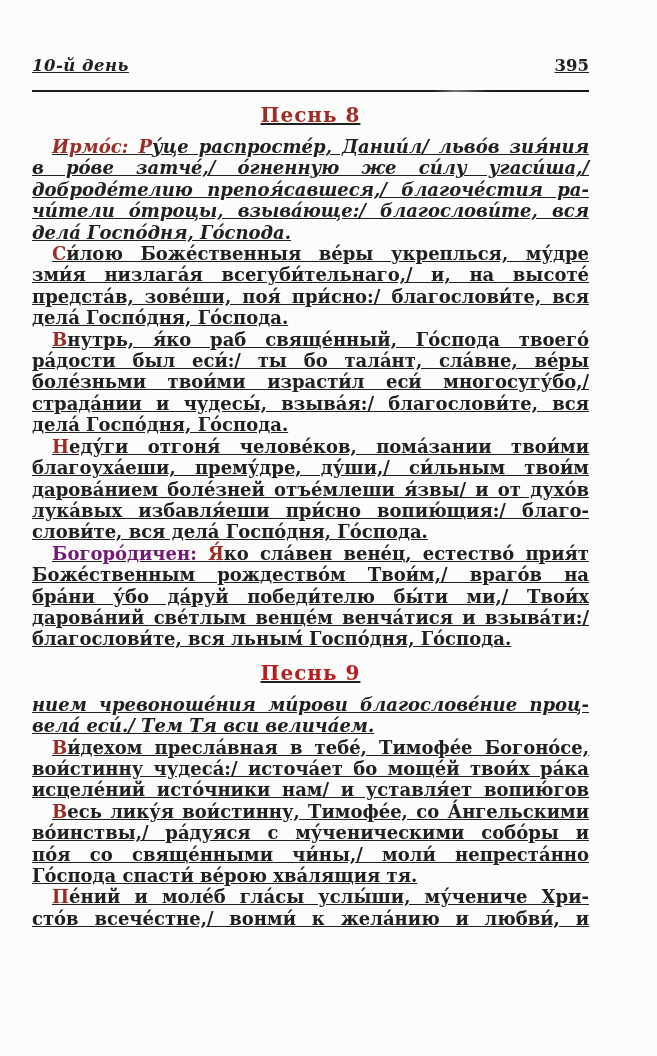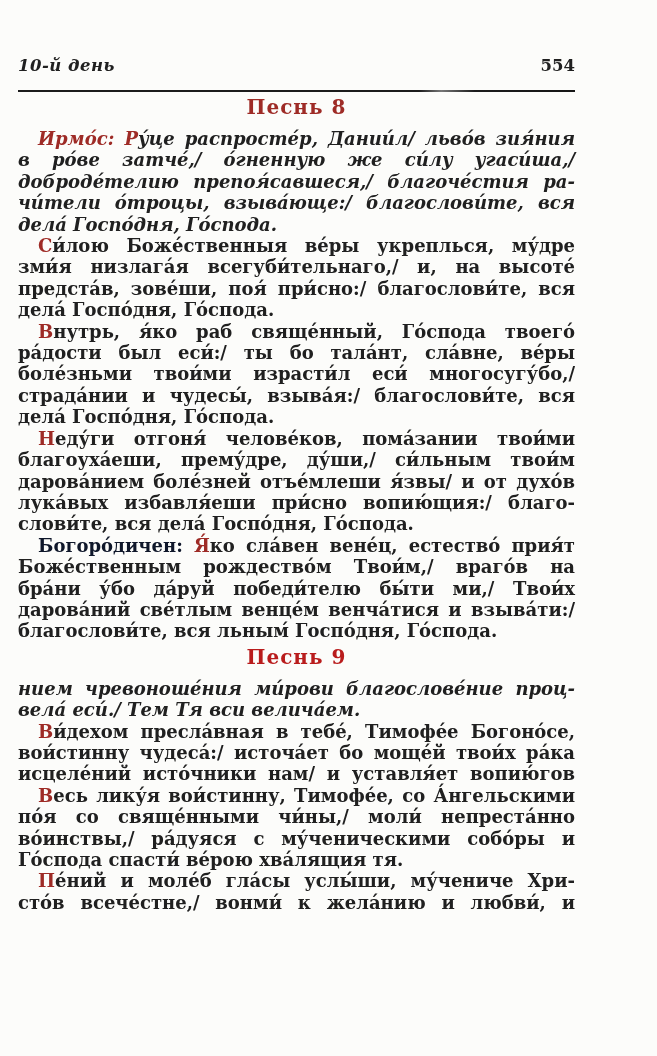--- a/index.html
+++ b/index.html
@@ -5,49 +5,49 @@
   html,body{margin:0;padding:0;background:#dedede;}
   .page{
     position:relative;
     width:657px;height:1056px;
     background:#fcfcfa;
     overflow:hidden;
     font-family:"DejaVu Serif", serif;
     color:#202020;
   }
   .content{
-    position:absolute;left:18px;top:56px;width:557px;
+    position:absolute;left:32px;top:56px;width:557px;text-decoration:underline;
   }
   .running-head{
     display:flex;justify-content:space-between;align-items:baseline;
     font-size:16.5px;line-height:20px;font-weight:bold;
   }
   .day{font-style:italic;letter-spacing:0.5px;}
   .rule{height:2px;margin-top:14px;background:linear-gradient(90deg,#1c1c1c 0%,#1c1c1c 72%,#777 76%,#1c1c1c 82%,#151515 100%);}
   .canticle-heading{
     text-align:center;font-weight:bold;font-size:20px;line-height:24px;
-    margin:3px 0 9px;letter-spacing:1px;
+    margin:11px 0 9px;letter-spacing:1px;
   }
   .para{
     font-size:18px;line-height:21.4px;font-weight:bold;
     text-align:justify;
   }
   .para.italic{font-style:italic;}
   .line{text-align-last:justify;}
   .line.final{text-align-last:left;}
   .indent{display:inline-block;width:20px;}
 </style>
 </head>
 <body>
 
 <div class="page">
   <div class="content">
     <div class="running-head">
       <span class="day">10-й день</span>
-      <span class="pagenum">554</span>
+      <span class="pagenum">395</span>
     </div>
     <div class="rule"></div>
     <div id="sections">
         <div class="canticle-heading" style="color: rgb(158, 43, 38);">Песнь 8</div>
         <div class="para italic">
           <div class="line"><span class="indent"></span><span class="lead" style="color: rgb(158, 43, 38);">Ирмо́с: </span><span class="initial" style="color: rgb(158, 43, 38);">Р</span>у́це распросте́р, Дании́л/ льво́в зия́ния</div>
           <div class="line">в ро́ве затче́,/ о́гненную же си́лу угаси́ша,/</div>
           <div class="line">доброде́телию препоя́савшеся,/ благоче́стия ра-</div>
           <div class="line">чи́тели о́троцы, взыва́юще:/ благослови́те, вся</div>
           <div class="line final">дела́ Госпо́дня, Го́спода.</div>
@@ -66,40 +66,40 @@
           <div class="line final">дела́ Госпо́дня, Го́спода.</div>
         </div>
         <div class="para">
           <div class="line"><span class="indent"></span><span class="initial" style="color: rgb(158, 43, 38);">Н</span>еду́ги отгоня́ челове́ков, пома́зании твои́ми</div>
           <div class="line">благоуха́еши, прему́дре, ду́ши,/ си́льным твои́м</div>
           <div class="line">дарова́нием боле́зней отъе́млеши я́звы/ и от духо́в</div>
           <div class="line">лука́вых избавля́еши при́сно вопию́щия:/ благо-</div>
           <div class="line final">слови́те, вся дела́ Госпо́дня, Го́спода.</div>
         </div>
         <div class="para">
-          <div class="line"><span class="indent"></span><span class="lead" style="color: #0f172a;">Богоро́дичен: </span><span class="initial" style="color: rgb(158, 43, 38);">Я́</span>ко сла́вен вене́ц, естество́ прия́т</div>
+          <div class="line"><span class="indent"></span><span class="lead" style="color: #701a75;">Богоро́дичен: </span><span class="initial" style="color: rgb(158, 43, 38);">Я́</span>ко сла́вен вене́ц, естество́ прия́т</div>
           <div class="line">Боже́ственным рождество́м Твои́м,/ враго́в на</div>
           <div class="line">бра́ни у́бо да́руй победи́телю бы́ти ми,/ Твои́х</div>
           <div class="line">дарова́ний све́тлым венце́м венча́тися и взыва́ти:/</div>
           <div class="line final">благослови́те, вся льным́ Госпо́дня, Го́спода.</div>
         </div>
         <div class="canticle-heading" style="color: #b91c1c;">Песнь 9</div>
         <div class="para italic">
           <div class="line">нием чревоноше́ния ми́рови благослове́ние проц-</div>
           <div class="line final">вела́ еси́./ Тем Тя вси велича́ем.</div>
         </div>
         <div class="para">
           <div class="line"><span class="indent"></span><span class="initial" style="color: rgb(158, 43, 38);">В</span>и́дехом пресла́вная в тебе́, Тимофе́е Богоно́се,</div>
           <div class="line">вои́стинну чудеса́:/ источа́ет бо моще́й твои́х ра́ка</div>
           <div class="line">исцеле́ний исто́чники нам/ и уставля́ет вопию́гов</div>
         </div>
         <div class="para">
           <div class="line"><span class="indent"></span><span class="initial" style="color: rgb(158, 43, 38);">В</span>есь лику́я вои́стинну, Тимофе́е, со А́нгельскими</div>
+          <div class="line">во́инствы,/ ра́дуяся с му́ченическими собо́ры и</div>
           <div class="line">по́я со свяще́нными чи́ны,/ моли́ непреста́нно</div>
-          <div class="line">во́инствы,/ ра́дуяся с му́ченическими собо́ры и</div>
           <div class="line final">Го́спода спасти́ ве́рою хва́лящия тя.</div>
         </div>
         <div class="para">
           <div class="line"><span class="indent"></span><span class="initial" style="color: rgb(158, 43, 38);">П</span>е́ний и моле́б гла́сы услы́ши, му́чениче Хри-</div>
           <div class="line">сто́в всече́стне,/ вонми́ к жела́нию и любви́, и</div>
         </div>
       </div>
   </div>
 </div>
 

